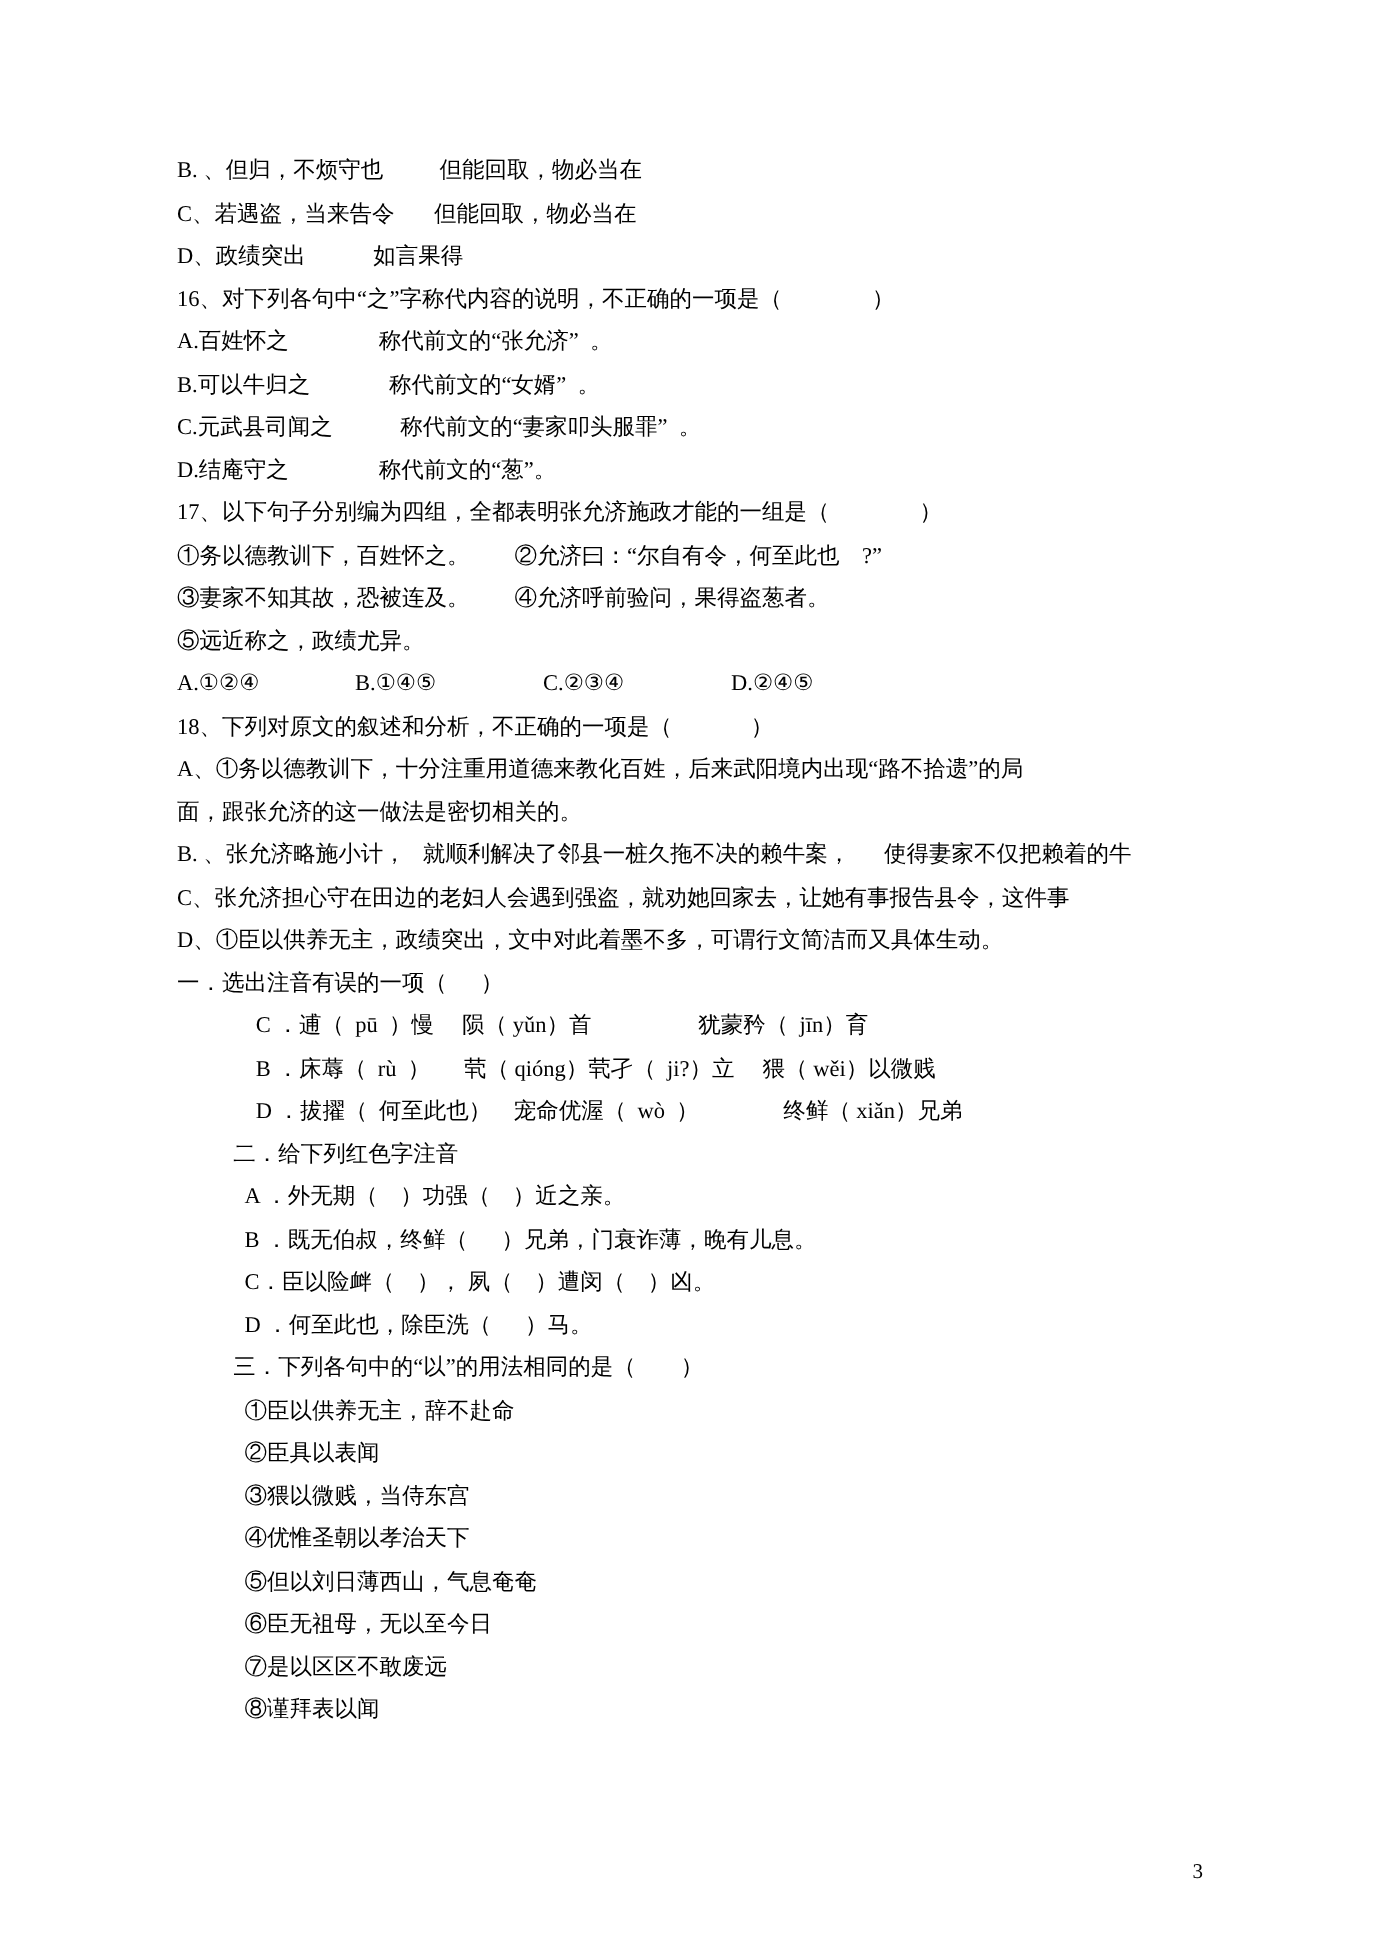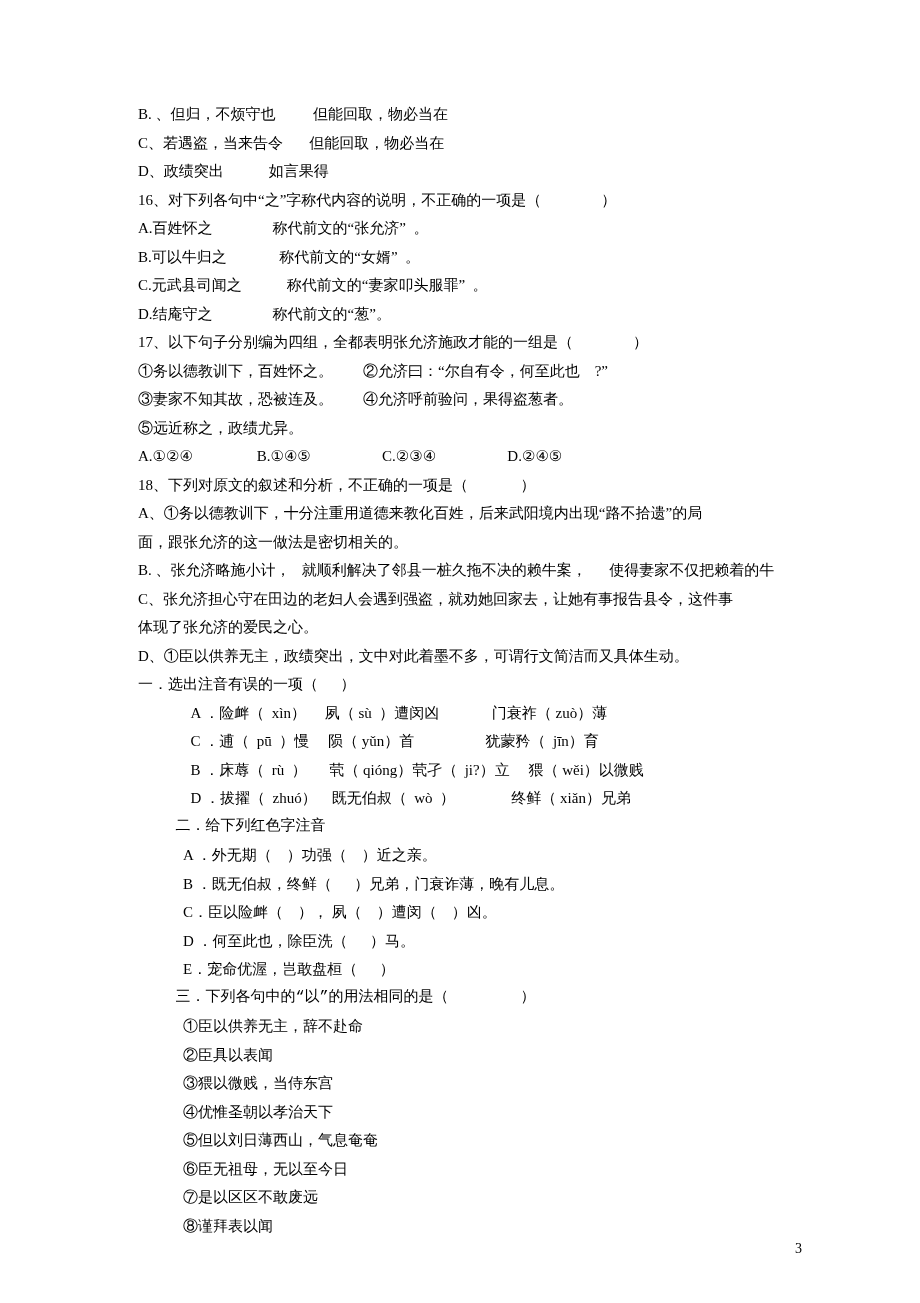--- a/index.html
+++ b/index.html
@@ -13,24 +13,23 @@
   }
   .page {
     width: 920px;
     min-height: 1303px;
     padding: 100px 118px 40px 118px;
     box-sizing: border-box;
     position: relative;
   }
   .line {
     white-space: pre;
-    margin-left: 20px;
   }
   .indent1 { padding-left: 3.5em; }
-  .indent2 { padding-left: 2.5em; font-family: Liberation Mono, monospace; }
+  .indent2 { padding-left: 2.5em; }
   .indent3 { padding-left: 3em; }
   .page-num {
     position: absolute;
     bottom: 40px;
     right: 118px;
     font-size: 14px;
   }
 </style>
 </head>
 <body>
@@ -47,34 +46,31 @@
   <div class="line">17、以下句子分别编为四组，全都表明张允济施政才能的一组是（                ）</div>
   <div class="line">①务以德教训下，百姓怀之。        ②允济曰：“尔自有令，何至此也    ?”</div>
   <div class="line">③妻家不知其故，恐被连及。        ④允济呼前验问，果得盗葱者。</div>
   <div class="line">⑤远近称之，政绩尤异。</div>
   <div class="line">A.①②④                 B.①④⑤                   C.②③④                   D.②④⑤</div>
   <div class="line">18、下列对原文的叙述和分析，不正确的一项是（              ）</div>
   <div class="line">A、①务以德教训下，十分注重用道德来教化百姓，后来武阳境内出现“路不拾遗”的局</div>
   <div class="line">面，跟张允济的这一做法是密切相关的。</div>
   <div class="line">B. 、张允济略施小计，   就顺利解决了邻县一桩久拖不决的赖牛案，      使得妻家不仅把赖着的牛</div>
   <div class="line">C、张允济担心守在田边的老妇人会遇到强盗，就劝她回家去，让她有事报告县令，这件事</div>
-  <div class="line">体现了张允济的爱民之心。</div>
   <div class="line">D、①臣以供养无主，政绩突出，文中对此着墨不多，可谓行文简洁而又具体生动。</div>
   <div class="line">一．选出注音有误的一项（      ）</div>
-  <div class="line indent1">A ．险衅（  xìn）     夙（ sù  ）遭闵凶              门衰祚（ zuò）薄</div>
   <div class="line indent1">C ．逋（  pū  ）慢     陨（ yǔn）首                   犹蒙矜（  jīn）育</div>
   <div class="line indent1">B ．床蓐（  rù  ）      茕（ qióng）茕孑（  ji?）立     猥（ wěi）以微贱</div>
-  <div class="line indent1">D ．拔擢（  zhuó）    既无伯叔（  wò  ）               终鲜（ xiǎn）兄弟</div>
+  <div class="line indent1">D ．拔擢（  何至此也）    宠命优渥（  wò  ）               终鲜（ xiǎn）兄弟</div>
   <div class="line"></div>
   <div class="line indent2">二．给下列红色字注音</div>
   <div class="line indent3">A ．外无期（    ）功强（    ）近之亲。</div>
   <div class="line indent3">B ．既无伯叔，终鲜（      ）兄弟，门衰诈薄，晚有儿息。</div>
   <div class="line indent3">C．臣以险衅（    ）， 夙（    ）遭闵（    ）凶。</div>
   <div class="line indent3">D ．何至此也，除臣洗（      ）马。</div>
-  <div class="line indent3">E．宠命优渥，岂敢盘桓（      ）</div>
   <div class="line"></div>
   <div class="line indent2">三．下列各句中的“以”的用法相同的是（        ）</div>
   <div class="line indent3">①臣以供养无主，辞不赴命</div>
   <div class="line indent3">②臣具以表闻</div>
   <div class="line indent3">③猥以微贱，当侍东宫</div>
   <div class="line indent3">④优惟圣朝以孝治天下</div>
   <div class="line indent3">⑤但以刘日薄西山，气息奄奄</div>
   <div class="line indent3">⑥臣无祖母，无以至今日</div>
   <div class="line indent3">⑦是以区区不敢废远</div>
   <div class="line indent3">⑧谨拜表以闻</div>

